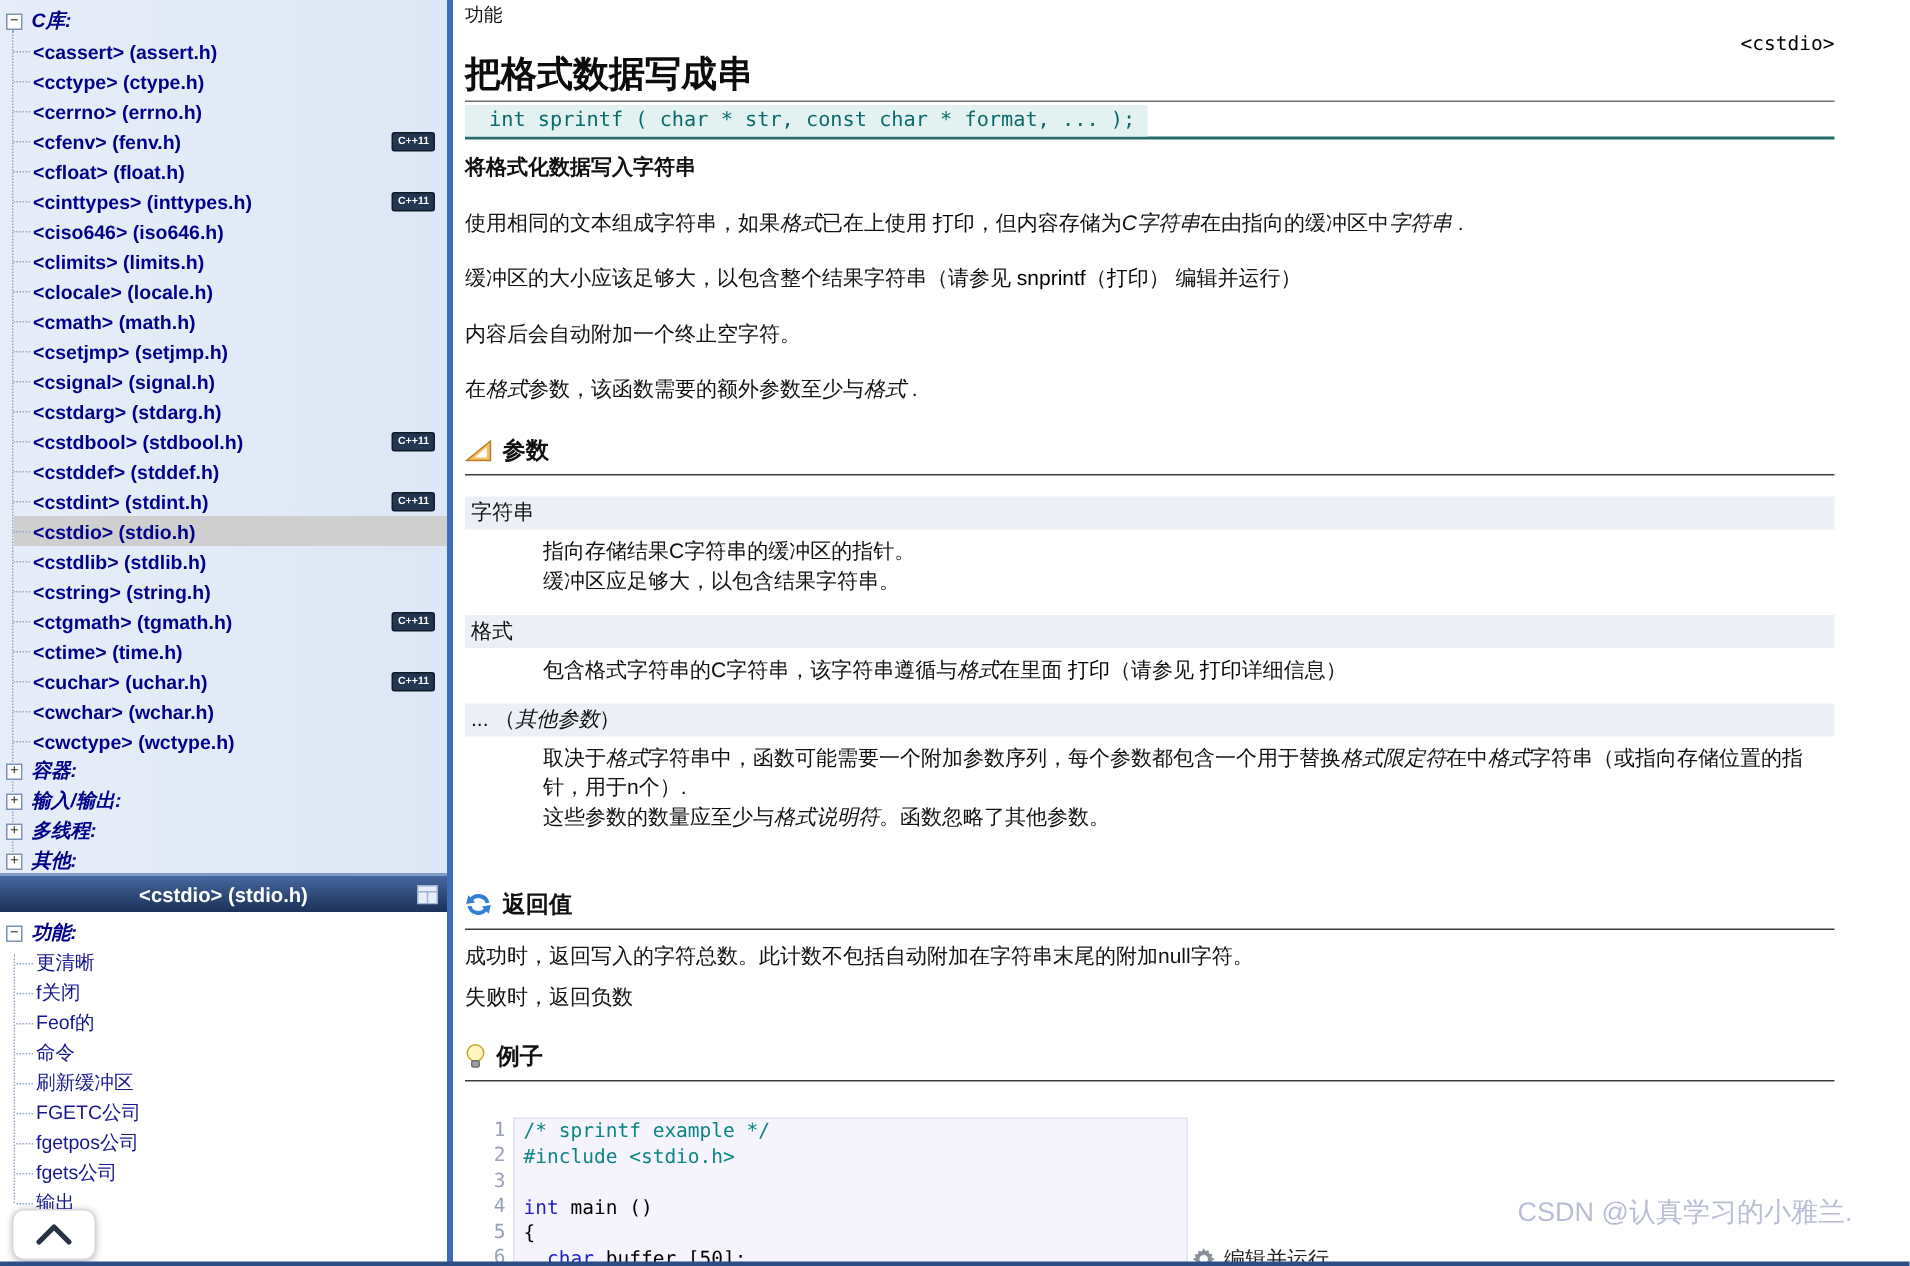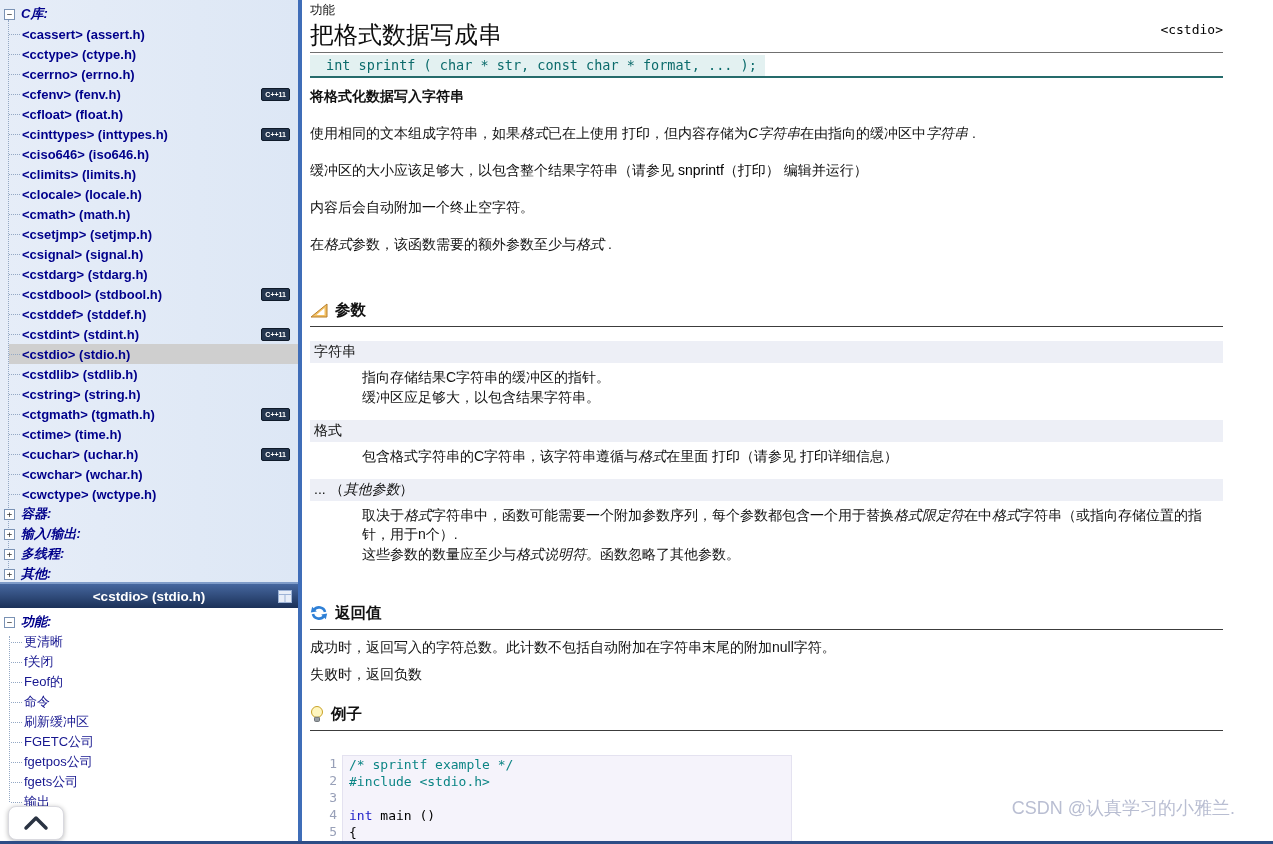--- a/index.html
+++ b/index.html
@@ -46,34 +46,34 @@
   .to-top { position:absolute; left:8px; bottom:4px; width:56px; height:34px; background:#fff; border:1px solid #d9d9df;
             border-radius:8px; box-shadow:0 1px 5px rgba(0,0,0,.28); display:flex; align-items:center; justify-content:center;
             z-index:6; cursor:pointer; }
 
   .vdivider { flex:0 0 4px; background:#3f6db8; cursor:col-resize; }
 
   
   .content { flex:1; position:relative; background:#fff; padding:0 50px 0 8px; overflow:hidden; }
   .kicker { font-size:12.5px; margin-top:2px; }
   .title-row { display:flex; justify-content:space-between; align-items:flex-start; border-bottom:1px solid #707070; padding-bottom:3px; }
-  h1 { font-size:24px; line-height:1.15; margin:2px 0 0; font-weight:normal; color:#0c0c0c; }
+  h1 { font-size:24px; line-height:1.15; margin:17px 0 0; font-weight:bold; color:#0c0c0c; }
   .hdr-ref { font-family:"DejaVu Sans Mono","Liberation Mono",monospace; font-size:13px; margin-top:3px; color:#000; cursor:pointer; }
 
   .decl { border-bottom:2px solid #256b6b; margin-top:2px; }
   .decl code { display:inline-block; background:#e3f1f1; color:#0b6b6b; padding:2px 8px 3px 16px;
                font:13.5px "DejaVu Sans Mono","Liberation Mono",monospace; white-space:pre; }
 
   .intro-bold { font-weight:bold; font-size:14px; margin:10px 0 0; }
   .para { font-size:14px; line-height:1.45; margin:17px 0 0; }
   .sg-i { font-style:italic; }
   .sg-lk { color:#000000; cursor:pointer; }
 
   .sec-block { margin-top:0; }
-  .params-sec { margin-top:45px; }
+  .params-sec { margin-top:20px; }
   .ret-sec { margin-top:40px; }
   .ex-sec { margin-top:20px; position:relative; }
   h2.sec { display:flex; align-items:center; gap:7px; font-size:15.5px; font-weight:bold; margin:0;
            border-bottom:1px solid #3c3c3c; padding-bottom:5px; }
   .hicon { line-height:0; }
 
   .pname { background:#edeff6; margin-top:14px; padding:2px 4px; font-size:14px; }
   .pdesc { margin:5px 0 0 52px; font-size:14px; line-height:1.3; }
   .pline { margin:2px 0; }
 

